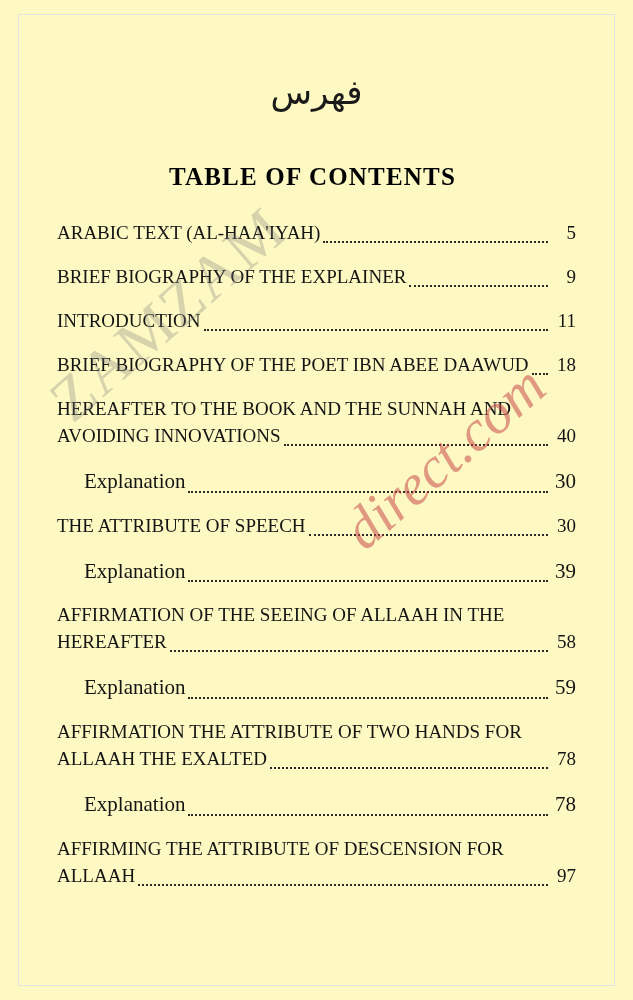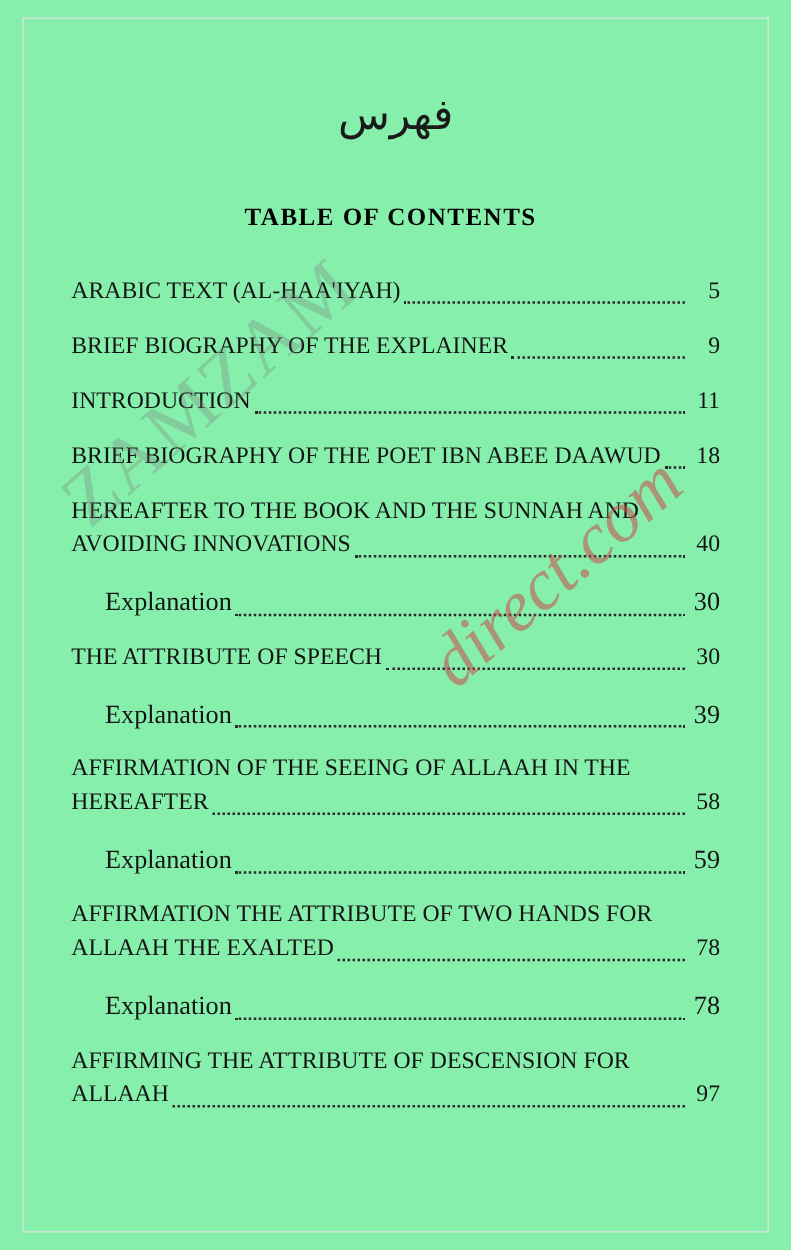--- a/index.html
+++ b/index.html
@@ -13,21 +13,21 @@
     font-family: "Liberation Serif", serif;
     color: #000000;
     position: relative;
     overflow: hidden;
   }
   .page {
     position: absolute;
     left: 0; top: 0;
     width: 633px;
     height: 1000px;
-    background: #86efac;
+    background: #fef9c3;
     overflow: hidden;
   }
   
   .scan-frame {
     position: absolute;
     left: 18px; top: 14px;
     width: 597px; height: 972px;
     border: 1px solid #e2e2e2;
     box-sizing: border-box;
     pointer-events: none;
@@ -42,21 +42,21 @@
     letter-spacing: 1px;
     color: #1a1a1a;
   }
   .toc-title {
     position: absolute;
     left: 0; top: 163px;
     width: 625px;
     text-align: center;
     font-family: "Liberation Serif", serif;
     font-weight: bold;
-    font-size: 20px;
+    font-size: 25px;
     letter-spacing: 1.2px;
     color: #000;
   }
   .toc {
     position: absolute;
     left: 57px;
     top: 220px;
     width: 519px;
   }
   .entry {

